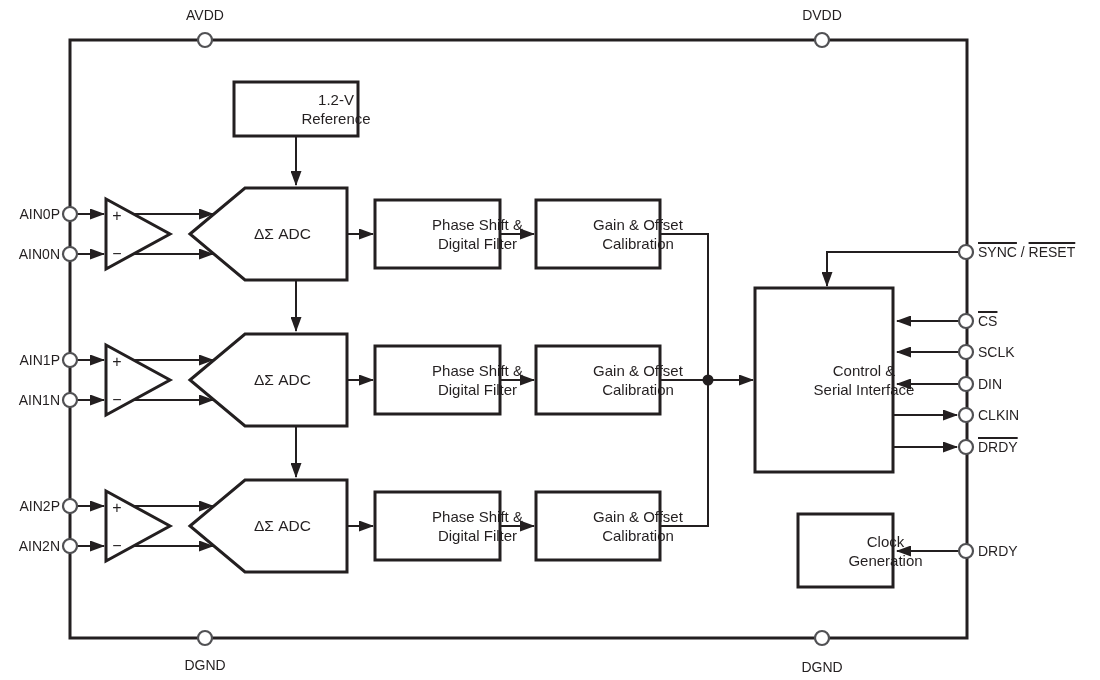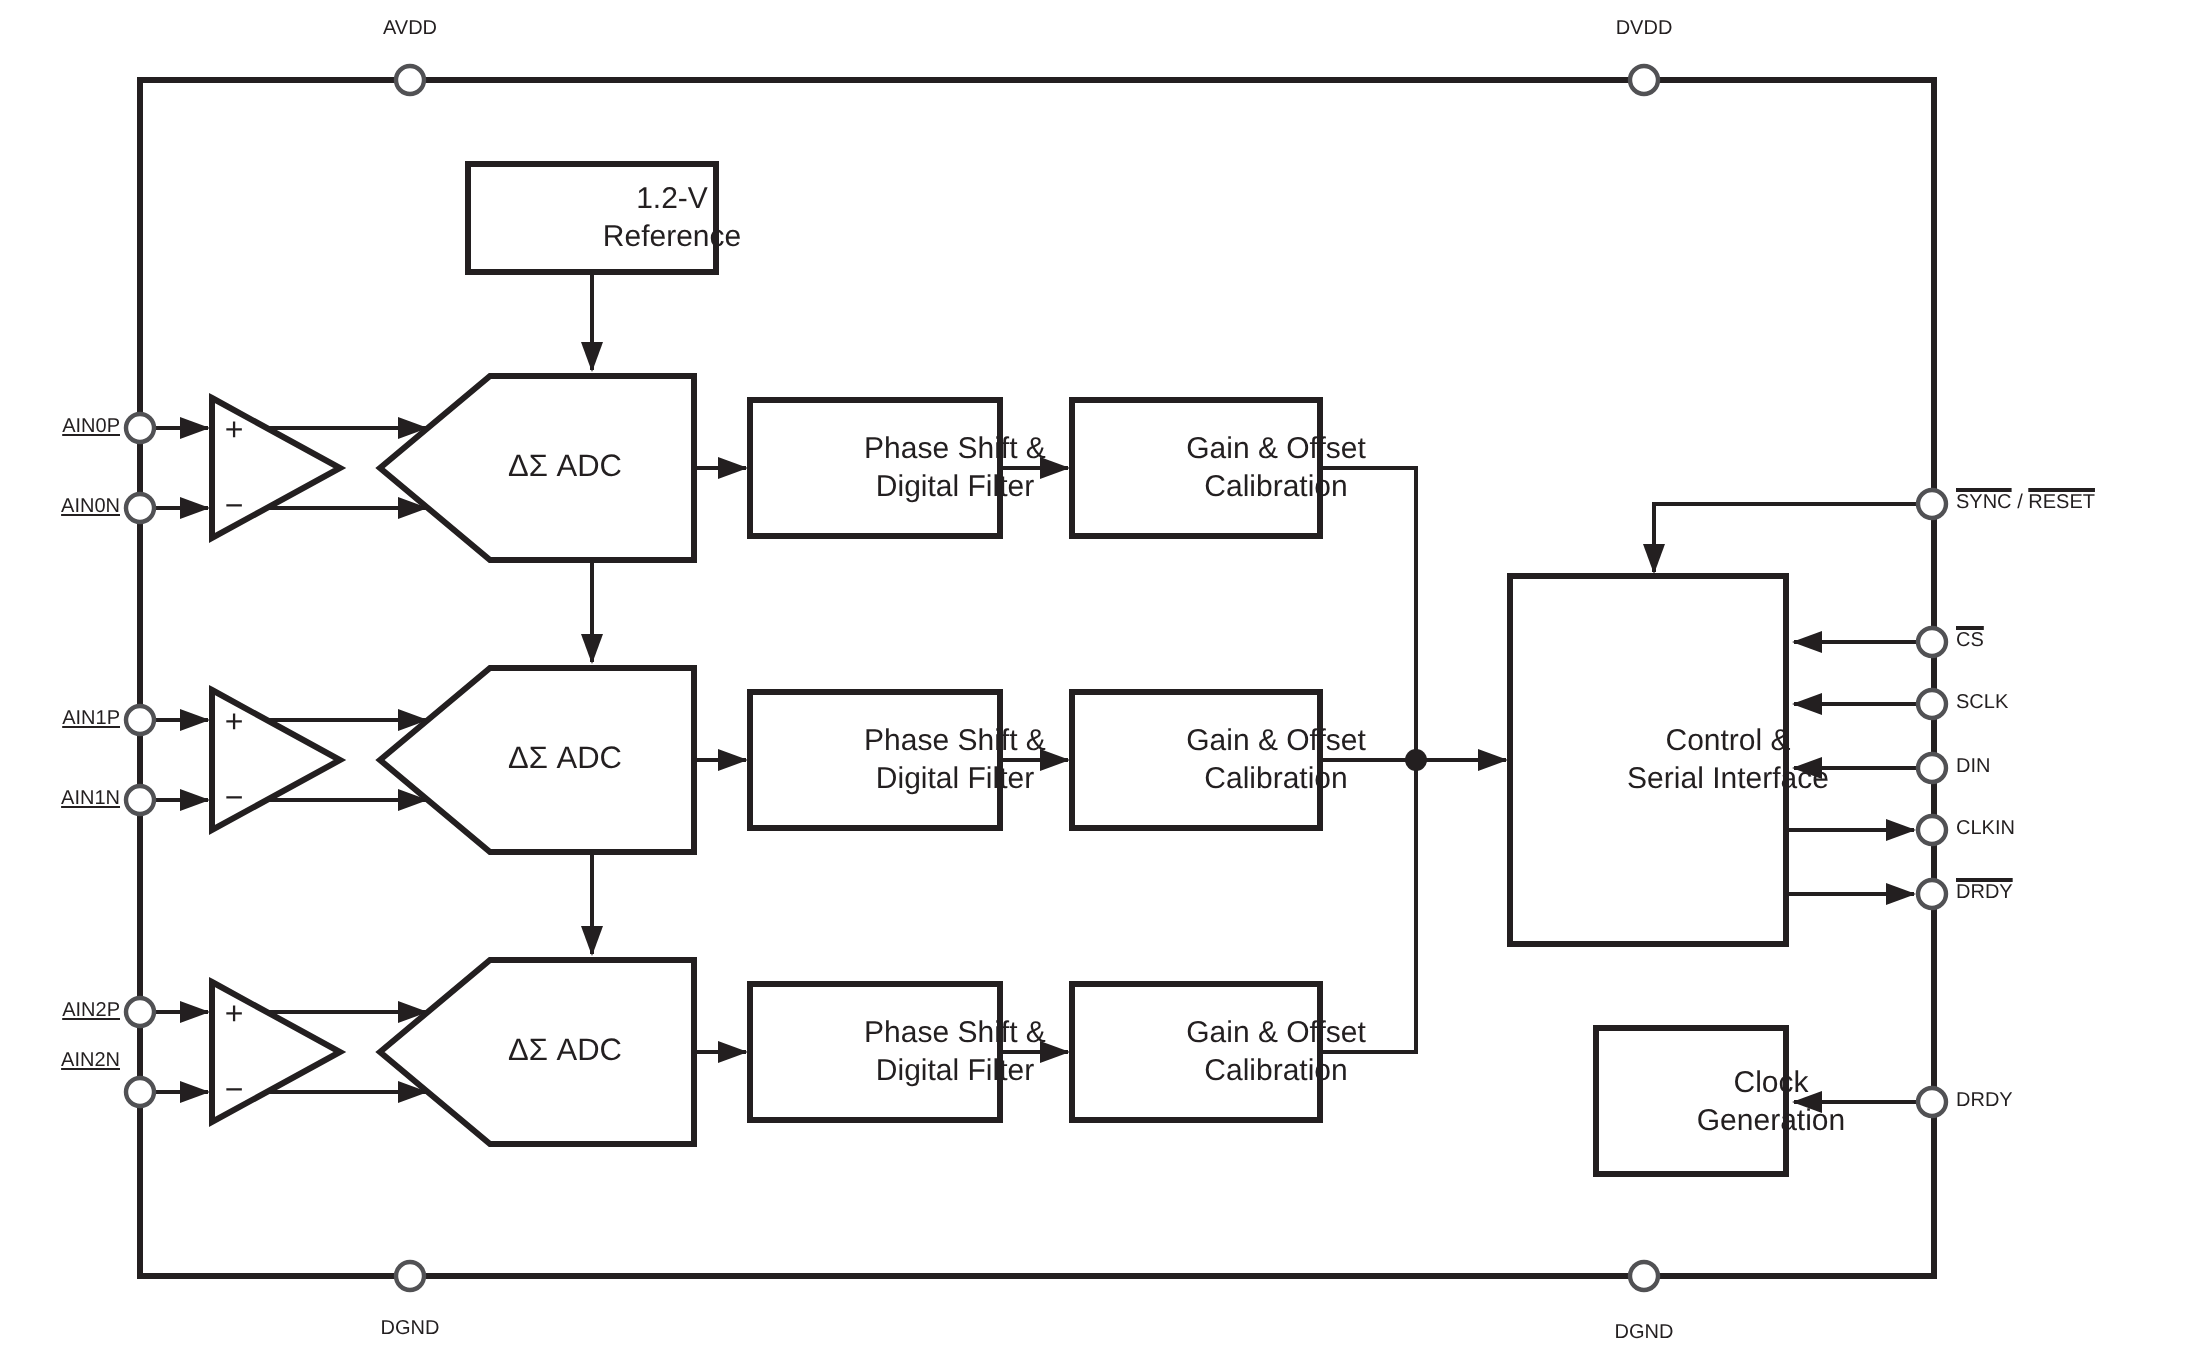--- a/index.html
+++ b/index.html
@@ -13,23 +13,23 @@
     font-family:"Liberation Sans","DejaVu Sans",sans-serif;
     color:var(--line);overflow:hidden;
   }
   #wires{position:absolute;left:0;top:0;}
   .stroke2{stroke:var(--line);stroke-width:2;fill:none;}
   .stroke3{stroke:var(--line);stroke-width:3;fill:none;}
   .boxfill{fill:var(--bg);stroke:var(--line);stroke-width:3;}
   .pincircle{fill:var(--bg);stroke:var(--circle-stroke);stroke-width:2.2;}
   .dot{fill:var(--line);stroke:none;}
   .arrowhead{fill:var(--line);}
-  .lbl{position:absolute;font-size:10px;line-height:22px;height:22px;white-space:nowrap;}
+  .lbl{position:absolute;font-size:14px;line-height:22px;height:22px;white-space:nowrap;}
   .lbl.center{text-align:center;}
-  .lbl.right{text-align:right;text-decoration:underline;}
+  .lbl.right{text-align:right;}
   .ov{text-decoration:overline;text-decoration-thickness:1.5px;text-align:right;}
   .sep{white-space:pre;}
   .blocklbl{
     position:absolute;display:flex;flex-direction:column;align-items:center;justify-content:center;
     font-size:15px;line-height:19px;text-align:center;white-space:nowrap;padding-left:40px;
   }
   .adclbl{position:absolute;display:flex;align-items:center;justify-content:center;
     font-size:15.5px;white-space:nowrap;}
   .ampsign{position:absolute;width:18px;height:18px;display:flex;align-items:center;justify-content:center;
     font-size:16px;}
@@ -133,21 +133,21 @@
   <div class="lbl center" style="left:165px;top:4px;width:80px;">AVDD</div>
   <div class="lbl center" style="left:782px;top:4px;width:80px;">DVDD</div>
   <div class="lbl center" style="left:165px;top:654px;width:80px;">DGND</div>
   <div class="lbl center" style="left:782px;top:656px;width:80px;">DGND</div>
 
   <div class="lbl right" style="left:0;top:203px;width:60px;">AIN0P</div>
   <div class="lbl right" style="left:0;top:243px;width:60px;">AIN0N</div>
   <div class="lbl right" style="left:0;top:349px;width:60px;">AIN1P</div>
   <div class="lbl right" style="left:0;top:389px;width:60px;">AIN1N</div>
   <div class="lbl right" style="left:0;top:495px;width:60px;">AIN2P</div>
-  <div class="lbl right" style="left:0;top:520px;width:60px;">AIN2N</div>
+  <div class="lbl right" style="left:0;top:535px;width:60px;">AIN2N</div>
 
   <div class="lbl" style="left:978px;top:241px;"><span class="ov">SYNC</span><span class="sep"> / </span><span class="ov">RESET</span></div>
   <div class="lbl" style="left:978px;top:310px;"><span class="ov">CS</span></div>
   <div class="lbl" style="left:978px;top:341px;">SCLK</div>
   <div class="lbl" style="left:978px;top:373px;">DIN</div>
   <div class="lbl" style="left:978px;top:404px;">CLKIN</div>
   <div class="lbl" style="left:978px;top:436px;"><span class="ov">DRDY</span></div>
   <div class="lbl" style="left:978px;top:540px;">DRDY</div>
 
   <div class="blocklbl" style="left:234px;top:82px;width:124px;height:54px;">

